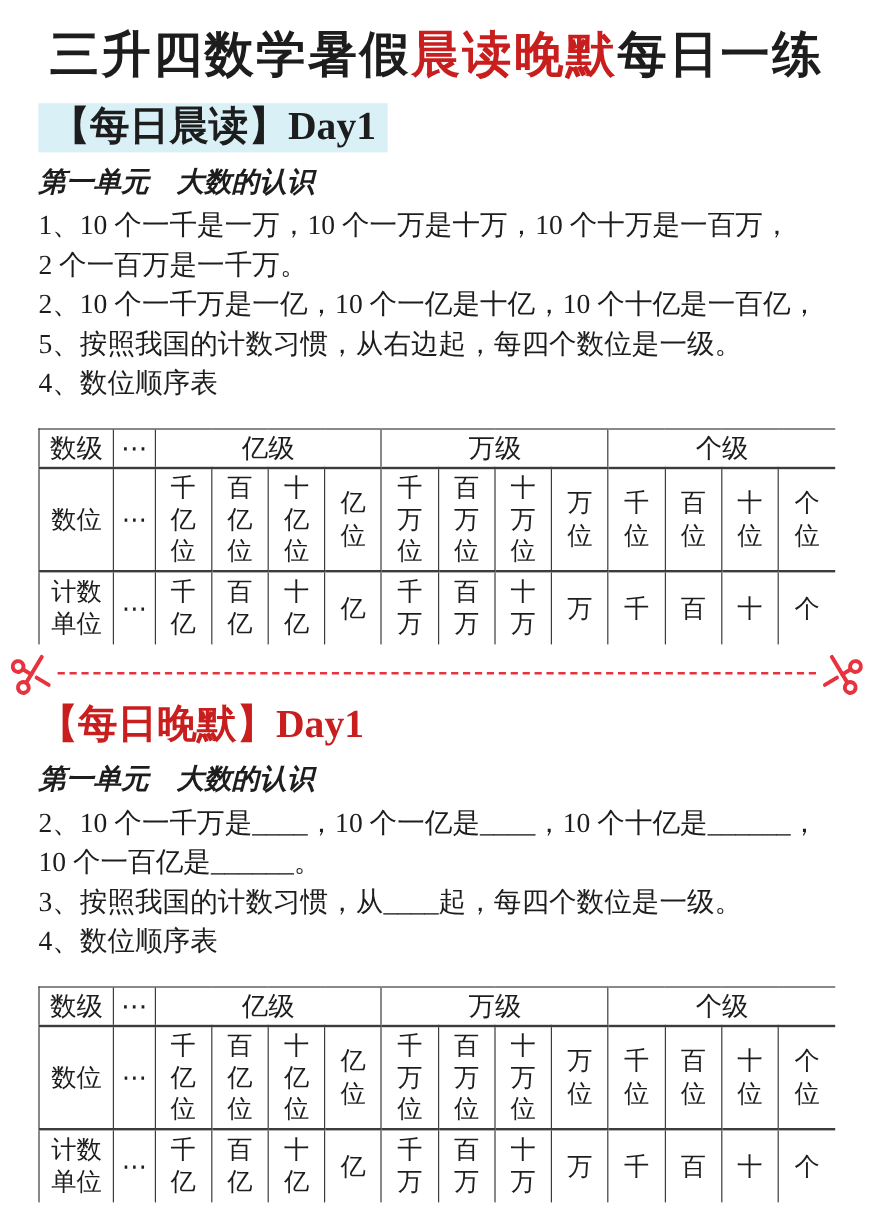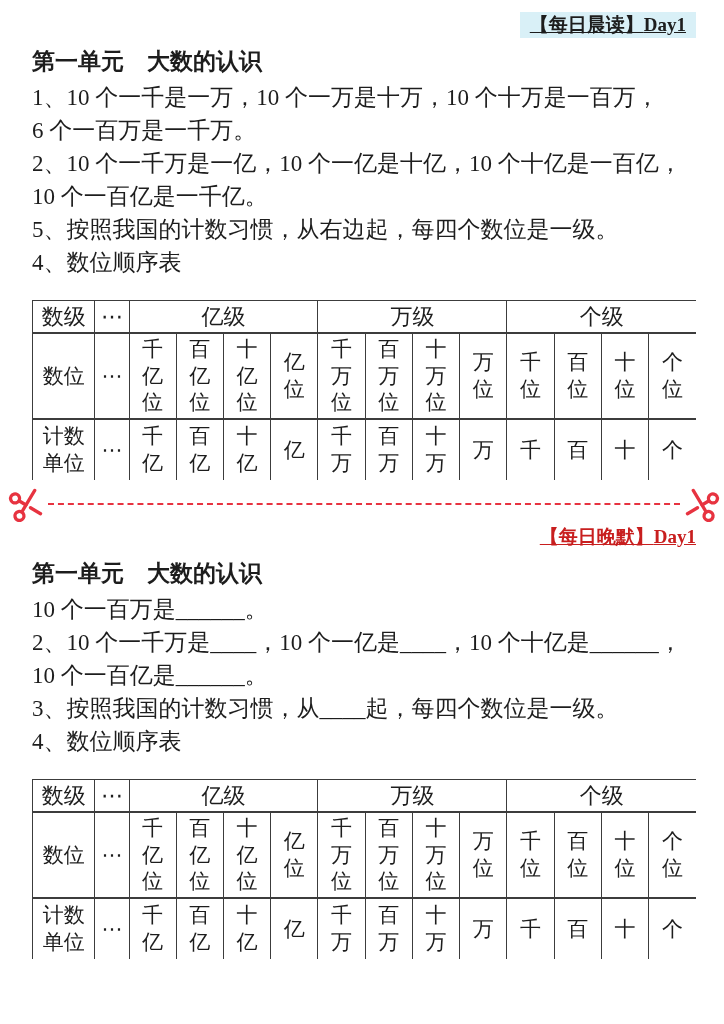--- a/index.html
+++ b/index.html
@@ -11,27 +11,26 @@
   .page {
     box-sizing: border-box; width: 724px; height: 1024px;
     padding: 8px 28px 0 32px; background: #fff;
   }
   .main-title {
     text-align: center; font-size: 41px; font-weight: bold;
     letter-spacing: 2px; margin: 10px 0 10px 0; white-space: nowrap;
   }
   .main-title .red { color: var(--red, #c81e1e); }
   .sec-head {
-    text-align: right; font-weight: bold; font-size: 19px;
+    text-align: left; font-weight: bold; font-size: 33px;
     margin: 4px 0 8px 0;
-    text-decoration: underline;
   }
   .sec-head .hl { background: var(--hl, #d9f0f7); padding: 2px 10px 3px 10px; }
   .sec-head.red-head { color: var(--red, #c81e1e); }
-  .unit-title { font-size: 23px; font-weight: bold; margin: 2px 0 4px 0; }
+  .unit-title { font-size: 23px; font-weight: bold; margin: 2px 0 4px 0; font-style: italic; }
   .line { font-size: 23px; line-height: 33px; white-space: nowrap; }
 
   table.ptable {
     border-collapse: collapse; table-layout: fixed; width: 664px;
     margin-top: 21px; font-size: 21px;
   }
   table.ptable td {
     border-left: 1px solid var(--border, #3c3c3c);
     text-align: center; vertical-align: middle; padding: 0;
     overflow: hidden;
@@ -58,29 +57,29 @@
   .scissors.left  { left: 2px;  transform: rotate(-14deg); }
   .scissors.right { right: 2px; transform: scaleX(-1) rotate(-14deg); }
   .scissors svg { width: 100%; height: 100%; stroke: var(--scissors, #e73340);
     fill: none; stroke-width: 2.2; stroke-linecap: round; }
 </style>
 </head>
 <body>
 
 <div class="page">
 
+  <div class="main-title"><span>三升四数学暑假</span><span class="red">晨读晚默</span><span>每日一练</span></div>
 
   <section>
     <div class="sec-head"><span class="hl"><span>【每日晨读】</span><span>Day1</span></span></div>
     <div class="unit-title">第一单元　大数的认识</div>
     <div>
         <div class="line">1、10 个一千是一万，10 个一万是十万，10 个十万是一百万，</div>
-        <div class="line">6 个一百万是一千万。</div>
+        <div class="line">2 个一百万是一千万。</div>
         <div class="line">2、10 个一千万是一亿，10 个一亿是十亿，10 个十亿是一百亿，</div>
-        <div class="line">10 个一百亿是一千亿。</div>
         <div class="line">5、按照我国的计数习惯，从右边起，每四个数位是一级。</div>
         <div class="line">4、数位顺序表</div>
       </div>
     <table class="ptable">
         <colgroup>
           <col style="width:62px">
           <col style="width:34px">
           <col style="width:47px">
           <col style="width:47px">
           <col style="width:47px">
@@ -157,21 +156,20 @@
           <line x1="14.47" y1="14.48" x2="20" y2="20"></line>
           <line x1="8.12" y1="8.12" x2="12" y2="12"></line>
         </svg>
     </span>
   </div>
 
   <section>
     <div class="sec-head red-head"><span>【每日晚默】</span><span>Day1</span></div>
     <div class="unit-title">第一单元　大数的认识</div>
     <div>
-        <div class="line">10 个一百万是______。</div>
         <div class="line">2、10 个一千万是____，10 个一亿是____，10 个十亿是______，</div>
         <div class="line">10 个一百亿是______。</div>
         <div class="line">3、按照我国的计数习惯，从____起，每四个数位是一级。</div>
         <div class="line">4、数位顺序表</div>
       </div>
     <table class="ptable">
         <colgroup>
           <col style="width:62px">
           <col style="width:34px">
           <col style="width:47px">

